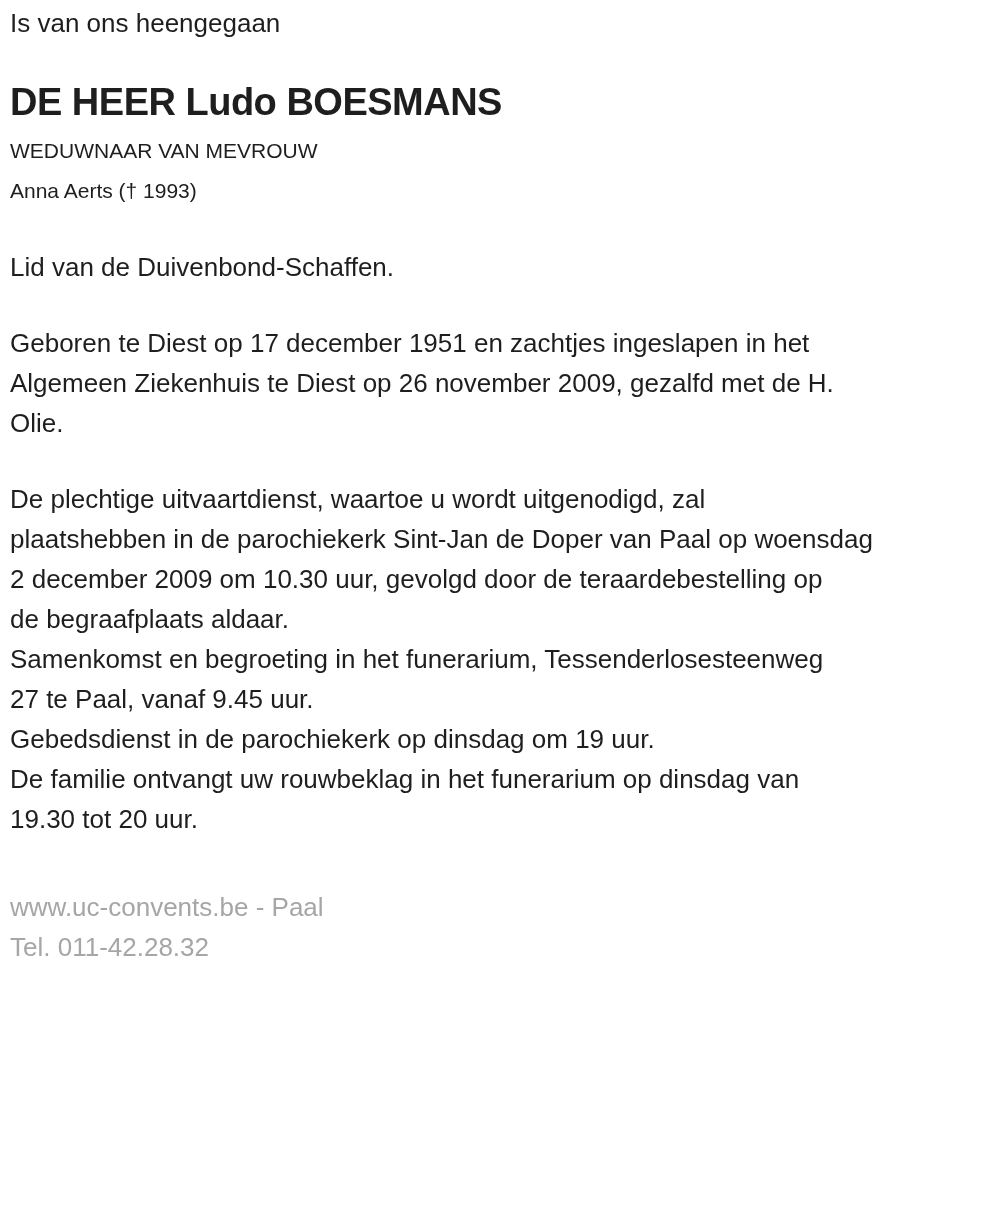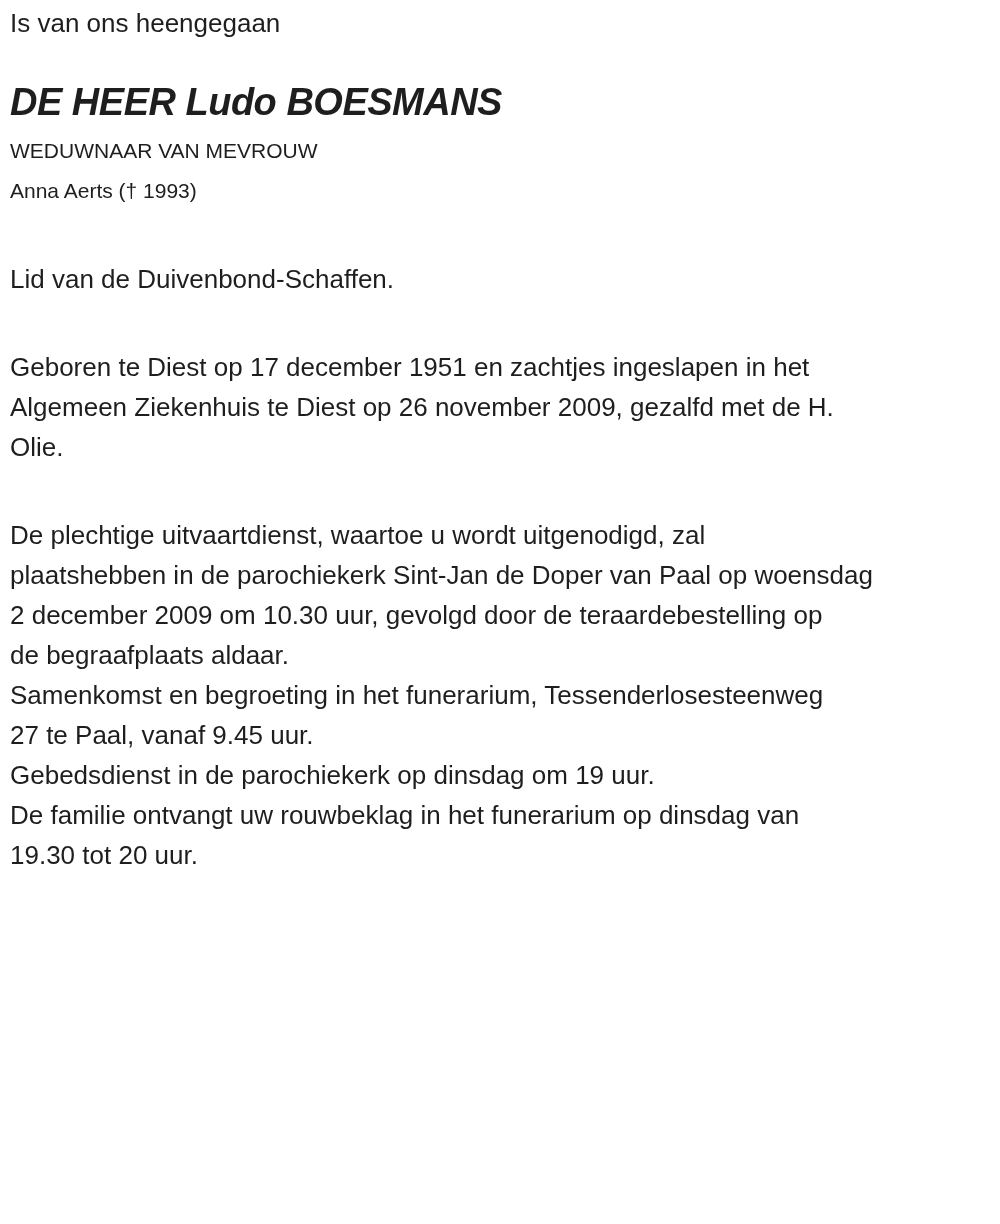--- a/index.html
+++ b/index.html
@@ -27,32 +27,31 @@
     line-height: 40px;
     white-space: pre-line;
   }
   .name {
     font-size: 38px;
     line-height: 46px;
     font-weight: 700;
     letter-spacing: -0.5px;
     margin-top: 36px;
     margin-bottom: 6px;
-    font-style: italic;
   }
   .subtitle {
     font-size: 21px;
     line-height: 40px;
     white-space: pre-line;
   }
   .para {
     font-size: 26px;
     line-height: 40px;
     white-space: pre-line;
-    margin-top: 48px;
+    margin-top: 36px;
   }
   .footer {
     margin-top: 48px;
   }
   .footer p {
     font-size: 26px;
     line-height: 40px;
     color: #a6a6a6;
   }
 </style>
@@ -80,14 +79,18 @@
 2 december 2009 om 10.30 uur, gevolgd door de teraardebestelling op
 de begraafplaats aldaar.
 Samenkomst en begroeting in het funerarium, Tessenderlosesteenweg
 27 te Paal, vanaf 9.45 uur.
 Gebedsdienst in de parochiekerk op dinsdag om 19 uur.
 De familie ontvangt uw rouwbeklag in het funerarium op dinsdag van
 19.30 tot 20 uur.</p>
 
 
 
+  <div class="footer">
+    <p>www.uc-convents.be - Paal</p>
+    <p>Tel. 011-42.28.32</p>
+  </div>
 
 </div>
 
 </body></html>

